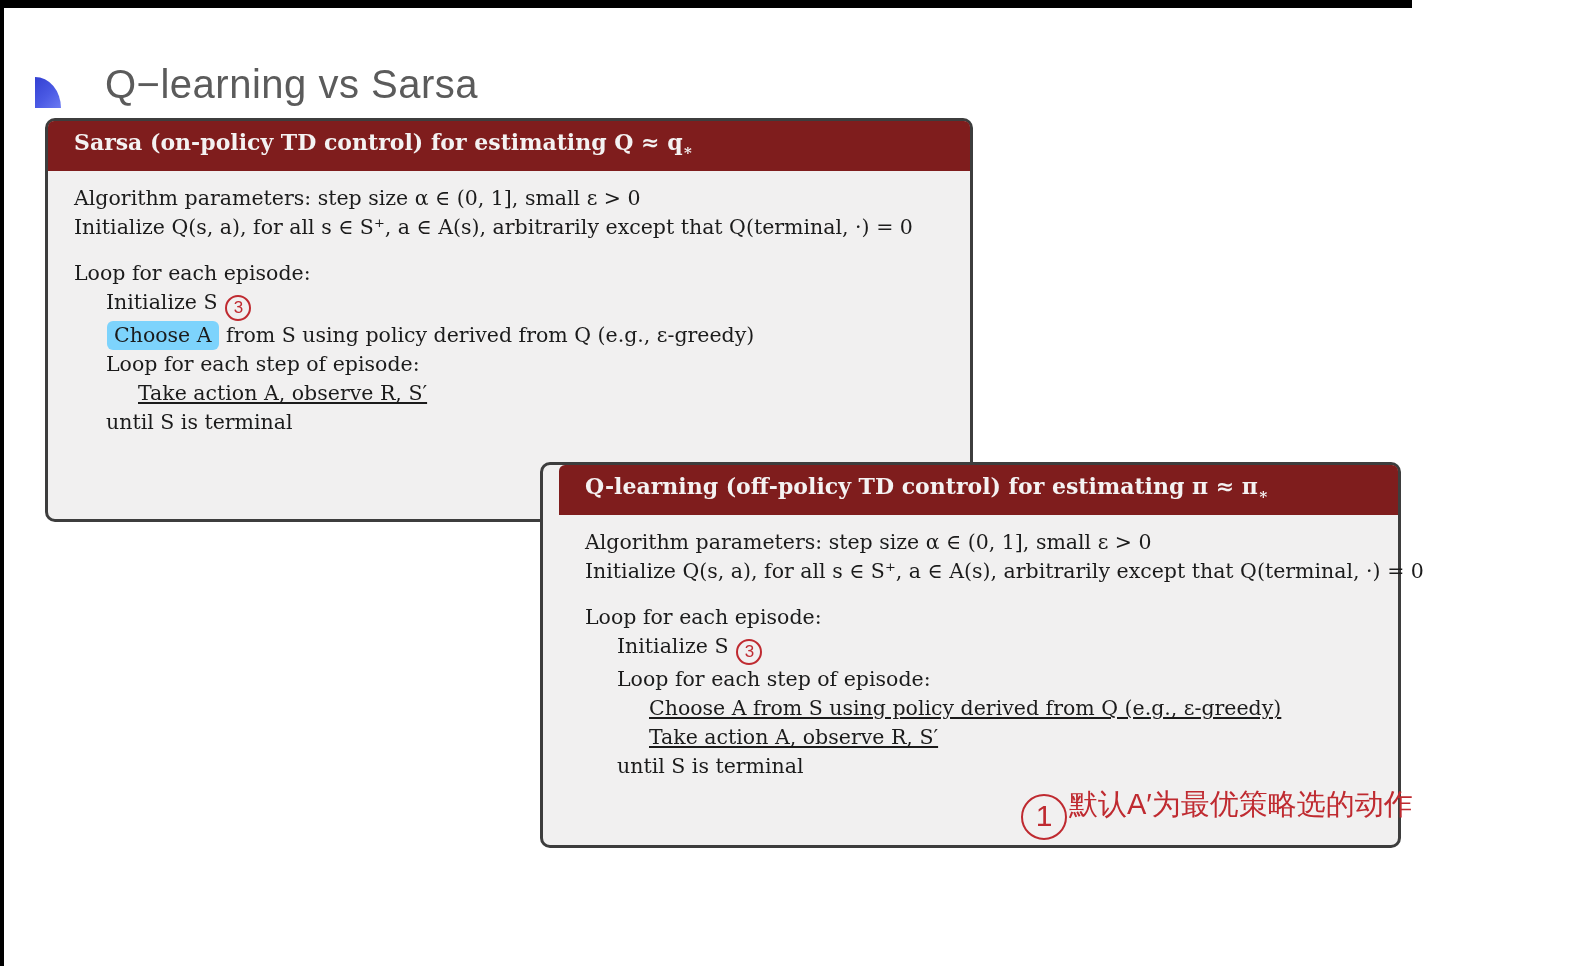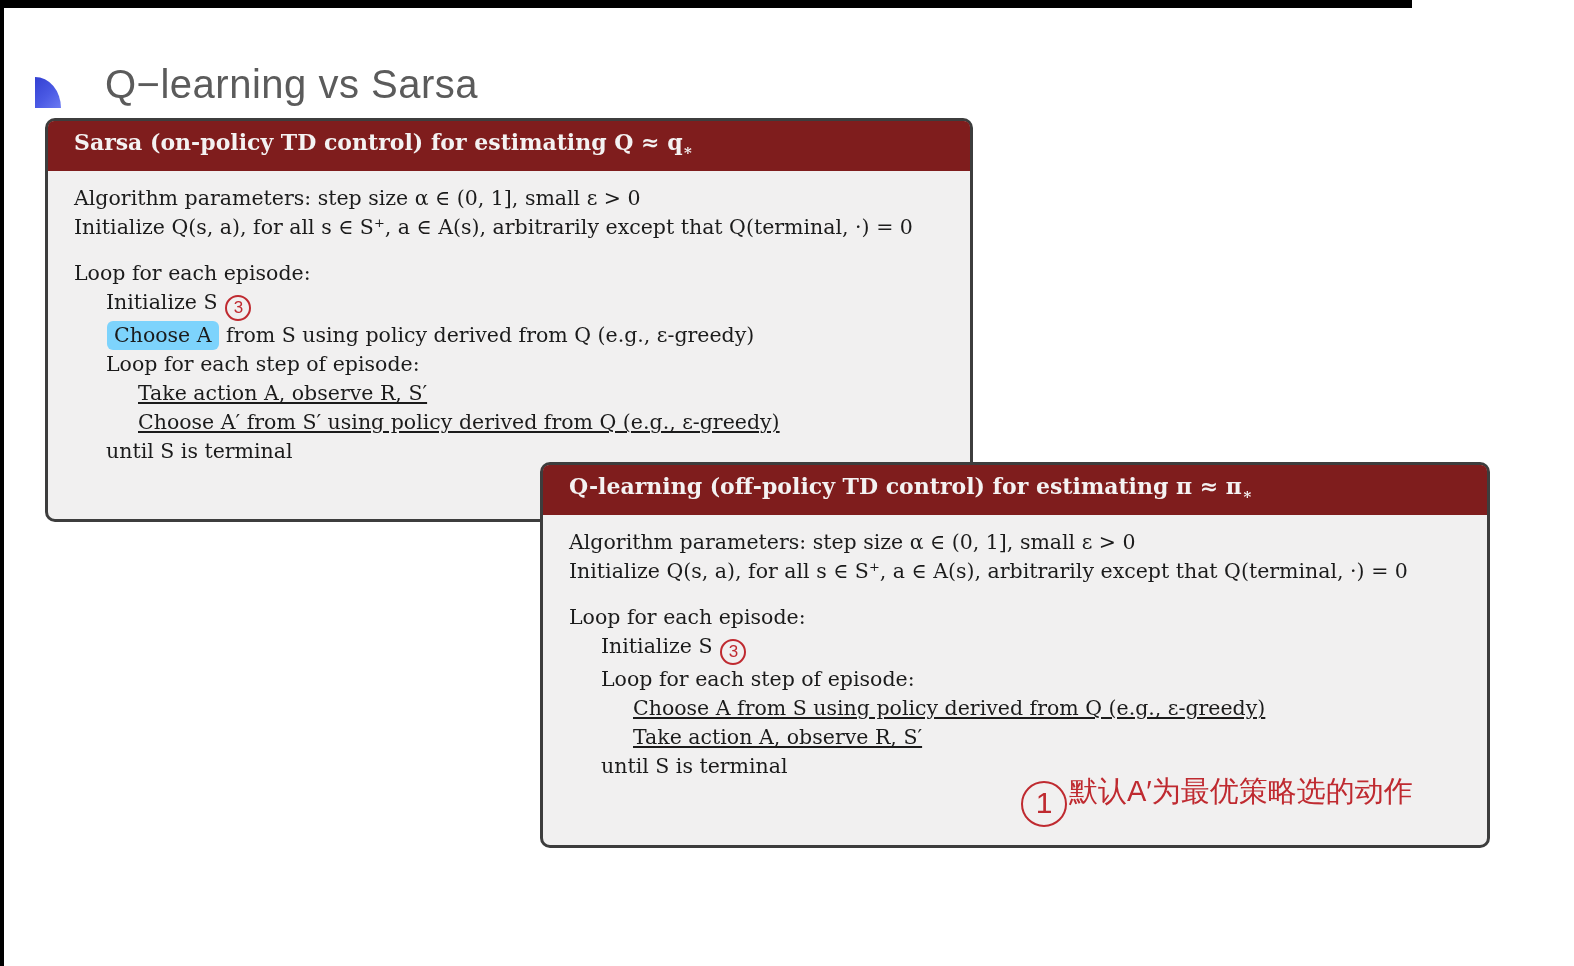--- a/index.html
+++ b/index.html
@@ -17,21 +17,21 @@
   }
   .title {
     position:absolute; left:93px; top:50px; margin:12px;
     font-size:40px; font-weight:normal; color:#5b5b5b; letter-spacing:0.5px;
   }
   .algo-box {
     position:absolute; box-sizing:border-box;
     background:#f1f0f0; border:3px solid #3d3d3d; border-radius:10px;
   }
   .algo-box.sarsa { left:45px; top:118px; width:928px; height:404px; z-index:1; }
-  .algo-box.qlearning { left:540px; top:462px; width:950px; height:386px; z-index:2; }
+  .algo-box.qlearning { left:540px; top:462px; width:861px; height:386px; z-index:2;padding-left:16px; }
   .algo-header {
     background:#7f1d1d; color:#f4f2f2;
     font-family:"DejaVu Serif","Liberation Serif",serif; font-weight:bold;
     font-size:22px; line-height:24px; padding:9px 26px 9px 26px;
     border-radius:6px 6px 0 0;
   }
   .algo-body {
     padding:13px 24px 14px 26px;
     font-family:"DejaVu Serif","Liberation Serif",serif;
     font-size:20.5px; line-height:29px; color:#1b1b1b;
@@ -51,21 +51,21 @@
     font-family:"Liberation Sans",sans-serif; font-weight:normal;
     margin-left:8px; vertical-align:-4px;
   }
   .marker.md { width:34px; height:34px; line-height:29px; font-size:22px; vertical-align:-8px; margin-left:10px; }
   .marker.lg { width:46px; height:46px; line-height:40px; font-size:30px; vertical-align:-12px; margin-right:2px; }
   .red-note {
     color:#bf2a30; font-family:"Liberation Sans",sans-serif;
     font-size:27px; margin-left:12px;
   }
   .q-note {
-    position:absolute; left:470px; top:307px; white-space:nowrap;
+    position:absolute; left:470px; top:320px; white-space:nowrap;
   }
   .q-note .red-note { font-size:29px; margin-left:0; }
   sub { font-size:0.68em; }
 </style>
 </head>
 <body>
 
 <div class="slide">
   <div class="top-bar"></div>
   <div class="left-bar"></div>
@@ -81,21 +81,20 @@
       <div class="line">Initialize Q(s, a), for all s ∈ S⁺, a ∈ A(s), arbitrarily except that Q(terminal, ·) = 0</div>
       <div class="line gap">Loop for each episode:</div>
       <div class="line ind1">
         <span>Initialize S</span><span class="marker">3</span>
       </div>
       <div class="line ind1">
         <span class="hl">Choose A</span><span> from S using policy derived from Q (e.g., ε-greedy)</span>
       </div>
       <div class="line ind1">Loop for each step of episode:</div>
       <div class="line ind2">Take action A, observe R, S′</div>
-      <div class="line ind2">Choose A′ from S′ using policy derived from Q (e.g., ε-greedy)</div>
       <div class="line ind1">until S is terminal</div>
     </div>
   </section>
 
   <section class="algo-box qlearning">
     <header class="algo-header">
       <span>Q-learning (off-policy TD control) for estimating π ≈ π</span><sub>∗</sub>
     </header>
     <div class="algo-body">
       <div class="line">Algorithm parameters: step size α ∈ (0, 1], small ε &gt; 0</div>

